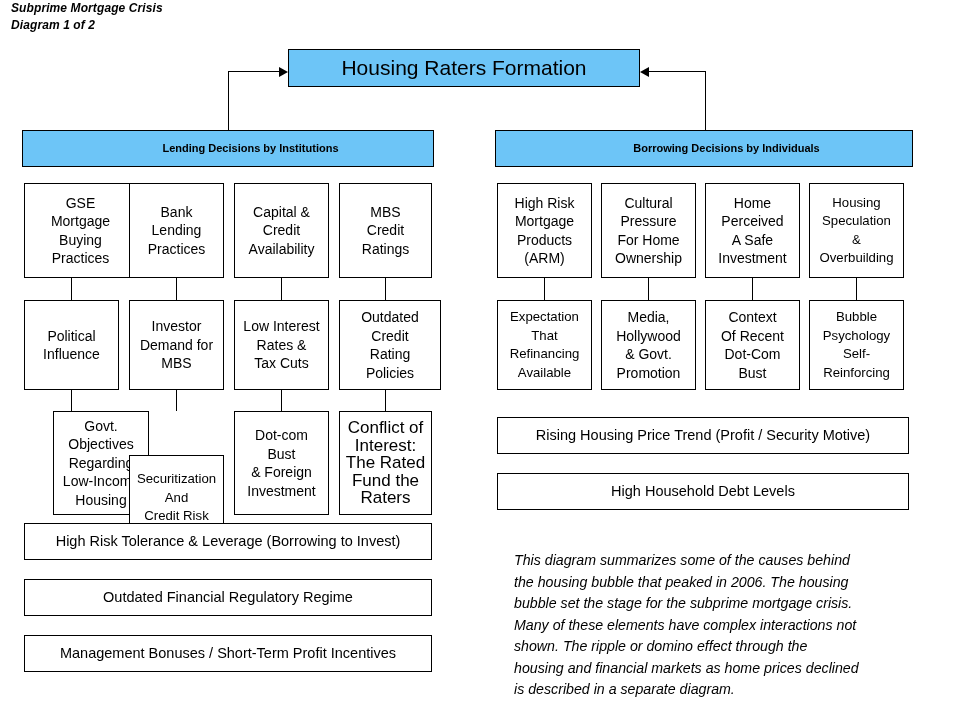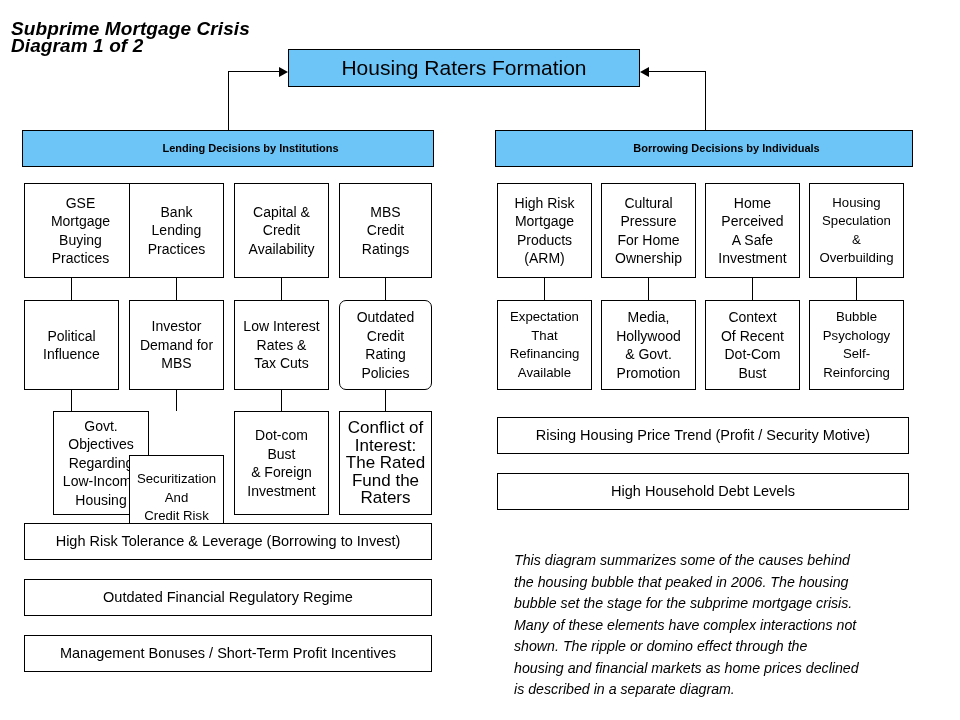--- a/index.html
+++ b/index.html
@@ -21,22 +21,22 @@
     left: 0; top: 0;
     width: 960px;
     height: 720px;
   }
 
   .abs { position: absolute; }
 
   
   #doc-header {
     left: 11px;
-    top: 20px;
-    font-size: 19px;
+    top: 0;
+    font-size: 12px;
     font-weight: bold;
     font-style: italic;
     line-height: 17px;
     letter-spacing: 0.1px;
     white-space: nowrap;
   }
 
   
   .node {
     box-sizing: border-box;
@@ -202,21 +202,21 @@
 Bust
 &amp; Foreign
 Investment</span>
   </div>
 
   <div class="abs node card" style="left:339px; top:183px; width:93px; height:95px;">
     <span style="white-space:pre-line;">MBS
 Credit
 Ratings</span>
   </div>
-  <div class="abs node card" style="left:339px; top:300px; width:93px; height:90px;border-radius:7px;">
+  <div class="abs node card" style="left:339px; top:300px; width:102px; height:90px;">
     <span style="white-space:pre-line;">Outdated
 Credit
 Rating
 Policies</span>
   </div>
   <div class="abs node card" style="left:339px; top:411px; width:93px; height:104px; font-size:17px; line-height:17.5px;">
     <span style="white-space:pre-line;">Conflict of
 Interest:
 The Rated
 Fund the

